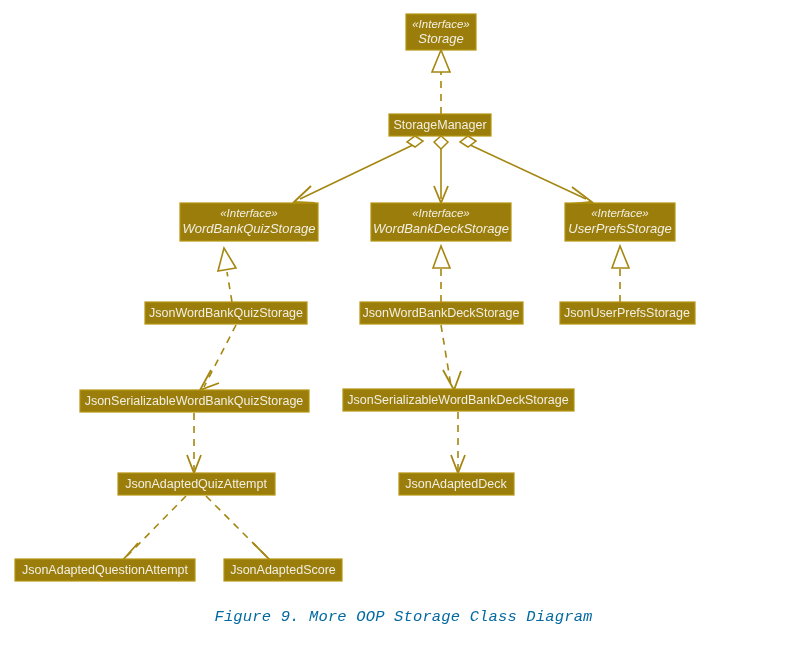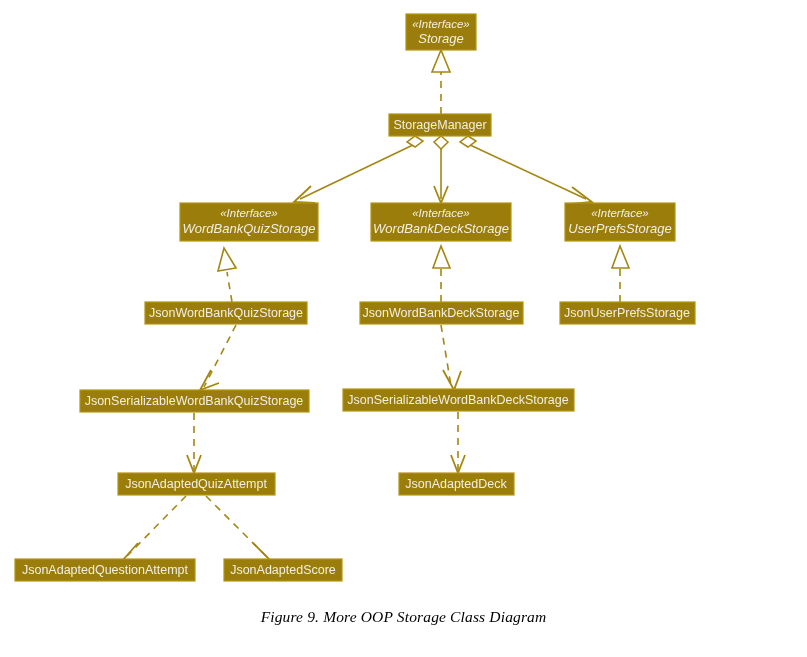--- a/index.html
+++ b/index.html
@@ -68,24 +68,24 @@
   .diamond-hollow {
     fill: #ffffff;
     stroke-width: 1.5;
   }
   .figure-caption {
     position: absolute;
     left: 0;
     top: 608px;
     width: 807px;
     text-align: center;
-    font-family: Liberation Serif, serif;
+    font-family: Liberation Mono, monospace;
     font-style: italic;
     font-size: 15.5px;
-    color: #000000;
+    color: #0369a1;
     letter-spacing: 0.15px;
   }
 </style>
 </head>
 <body>
 
 <div id="diagram-root">
 
   <svg class="diagram-canvas" viewBox="0 0 807 657">
 

